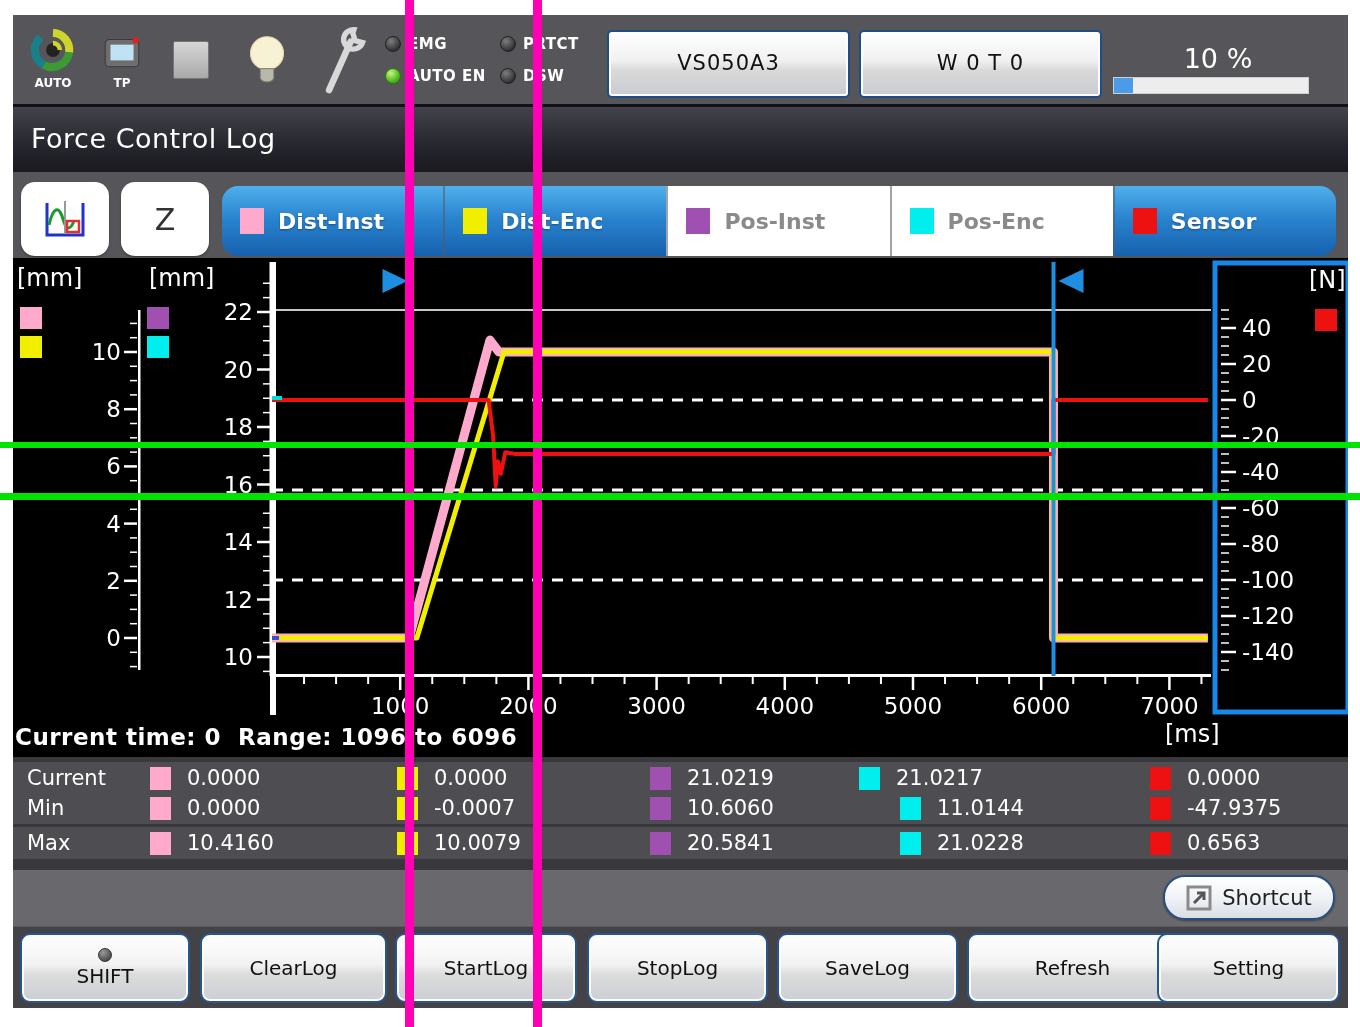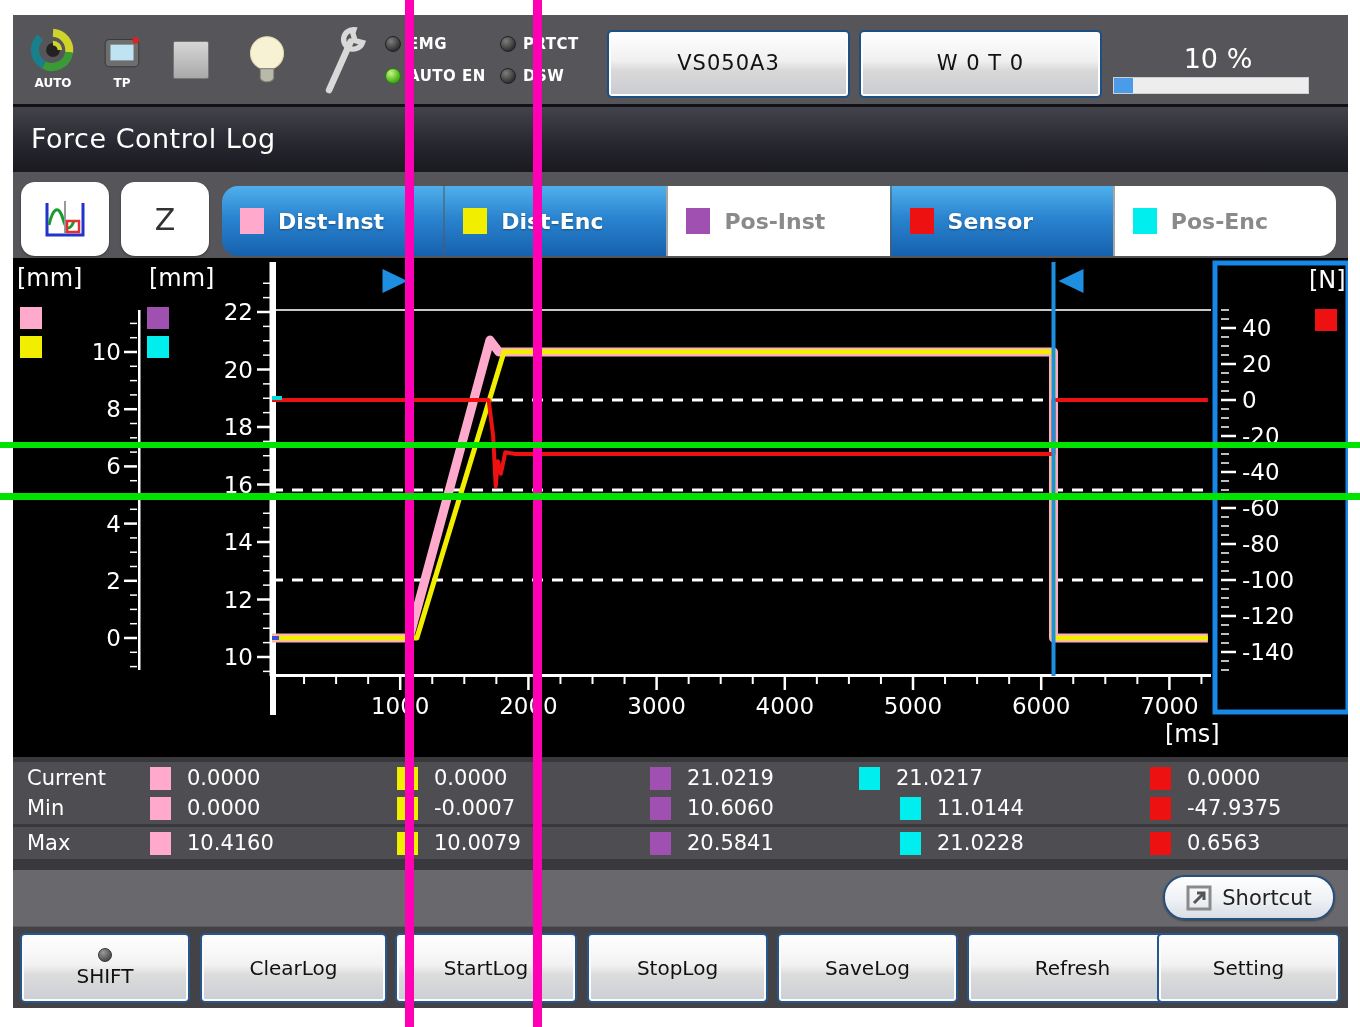--- a/index.html
+++ b/index.html
@@ -53,21 +53,21 @@
   
   #shortcutstrip { left:13px; top:870px; width:1335px; height:56px; background:#69696d; }
   #shortcut-btn { position:absolute; left:1150px; top:5px; width:172px; height:45px; border-radius:22px;
      background:linear-gradient(#ffffff,#eef1f5 55%,#d9dee6); border:2px solid #274f7e; box-shadow:0 1px 2px rgba(0,0,0,0.4);
      display:flex; align-items:center; justify-content:center; gap:10px; font-size:21px; color:#222; }
 
   
   #footer { left:13px; top:926px; width:1335px; height:82px; background:#424247; border-top:1px solid #5a5a5e; }
   .fbtn { position:absolute; top:6px; height:70px;
      background:linear-gradient(#ffffff,#f2f2f2 45%,#dcdcdc 60%,#cbced4);
-     border:2px solid #27568c; border-radius:5px; box-shadow:inset 0 0 0 2px #fcfcfc;
+     border:2px solid #27568c; border-radius:10px; box-shadow:inset 0 0 0 2px #fcfcfc;
      font-size:20px; color:#111; display:flex; align-items:center; justify-content:center;text-align:right; }
   #shift-btn { flex-direction:column; gap:2px; }
   .shift-led { width:14px; height:14px; border-radius:50%; background:radial-gradient(circle at 35% 30%, #9a9a9a, #4a4a4a 75%); border:1px solid #333; }
 
   
   .anno { position:absolute; z-index:60; pointer-events:none; }
 
   svg text { font-family:"DejaVu Sans", sans-serif; }
 </style>
 </head>
@@ -161,27 +161,27 @@
         <span>Dist-Inst</span>
       </div>
       <div class="seg active">
         <span class="swatch" style="background: rgb(242, 238, 0);"></span>
         <span>Dist-Enc</span>
       </div>
       <div class="seg inactive">
         <span class="swatch" style="background: rgb(160, 80, 176);"></span>
         <span>Pos-Inst</span>
       </div>
+      <div class="seg inactive">
+        <span class="swatch" style="background: rgb(0, 238, 238);"></span>
+        <span>Pos-Enc</span>
+      </div>
       <div class="seg active">
         <span class="swatch" style="background: rgb(238, 17, 17);"></span>
         <span>Sensor</span>
-      </div>
-      <div class="seg inactive">
-        <span class="swatch" style="background: rgb(0, 238, 238);"></span>
-        <span>Pos-Enc</span>
       </div>
     </div>
   </div>
 
   <div id="chartarea" class="abs">
     <svg id="plot" width="1335" height="499" viewBox="13 258 1335 499">
         <line x1="272" x2="1211" y1="310" y2="310" stroke="#c8c8c8" stroke-width="2"></line>
         <line x1="272" x2="1211" y1="400" y2="400" stroke="#ffffff" stroke-width="3" stroke-dasharray="11 9"></line>
         <line x1="272" x2="1211" y1="490" y2="490" stroke="#ffffff" stroke-width="3" stroke-dasharray="11 9"></line>
         <line x1="272" x2="1211" y1="580" y2="580" stroke="#ffffff" stroke-width="3" stroke-dasharray="11 9"></line>
@@ -360,20 +360,21 @@
     <div class="chip" style="left: 7px; top: 78px; background: rgb(242, 238, 0);"></div>
 
     <div class="axlabel" style="left:136px;top:6px;">[mm]</div>
     <div class="chip" style="left: 134px; top: 49px; background: rgb(160, 80, 176);"></div>
     <div class="chip" style="left: 134px; top: 78px; background: rgb(0, 238, 238);"></div>
 
     <div class="axlabel" style="left:1296px;top:8px;">[N]</div>
     <div class="chip" style="left: 1302px; top: 51px; background: rgb(238, 17, 17);"></div>
 
     <div id="ms-label">[ms]</div>
+    <div id="status-line">Current time: 0  Range: 1096 to 6096</div>
   </div>
 
   <div id="tablearea" class="abs">
     <div class="trow" style="top:5px;">
       <span class="rlabel">Current</span>
       <span class="cell" style="left:137px;">
           <i class="swatch" style="background: rgb(255, 170, 204);"></i>
           <span>0.0000</span>
         </span>
       <span class="cell" style="left:384px;">

